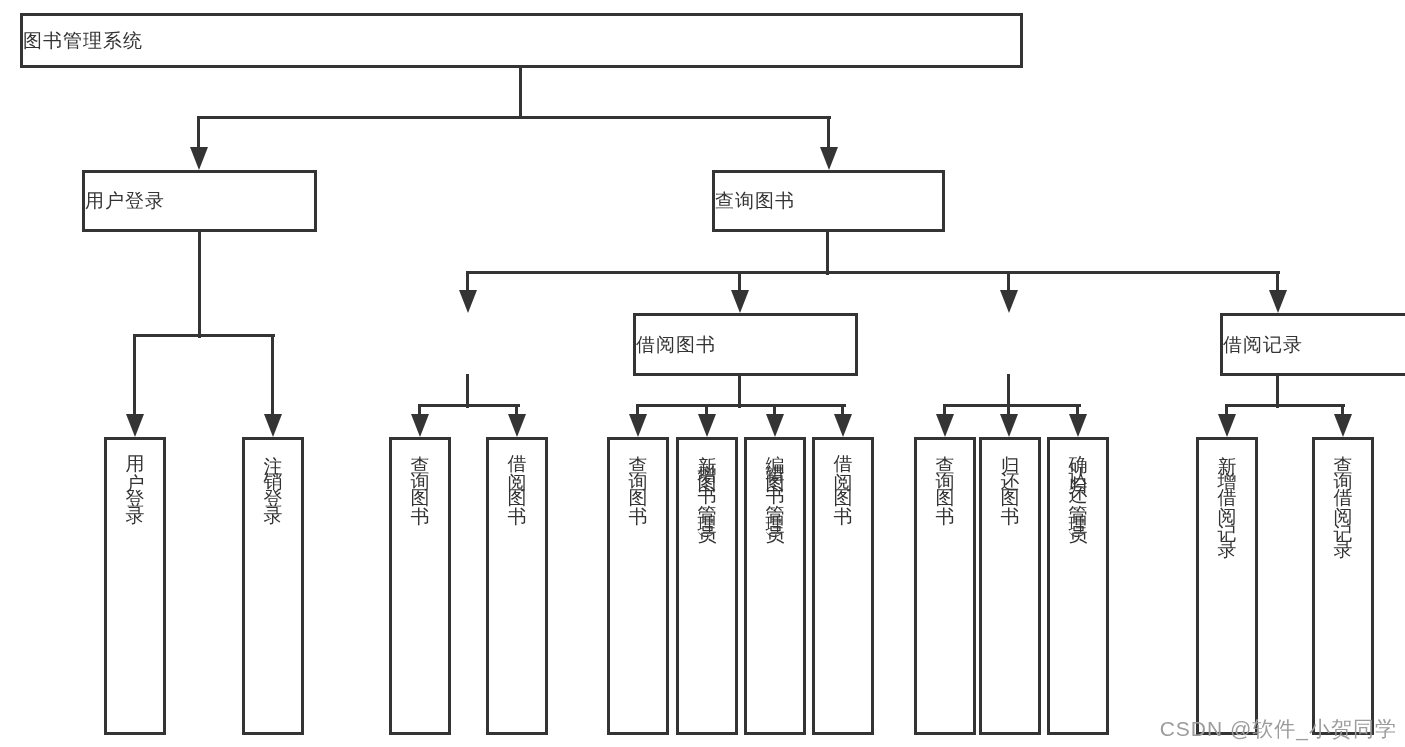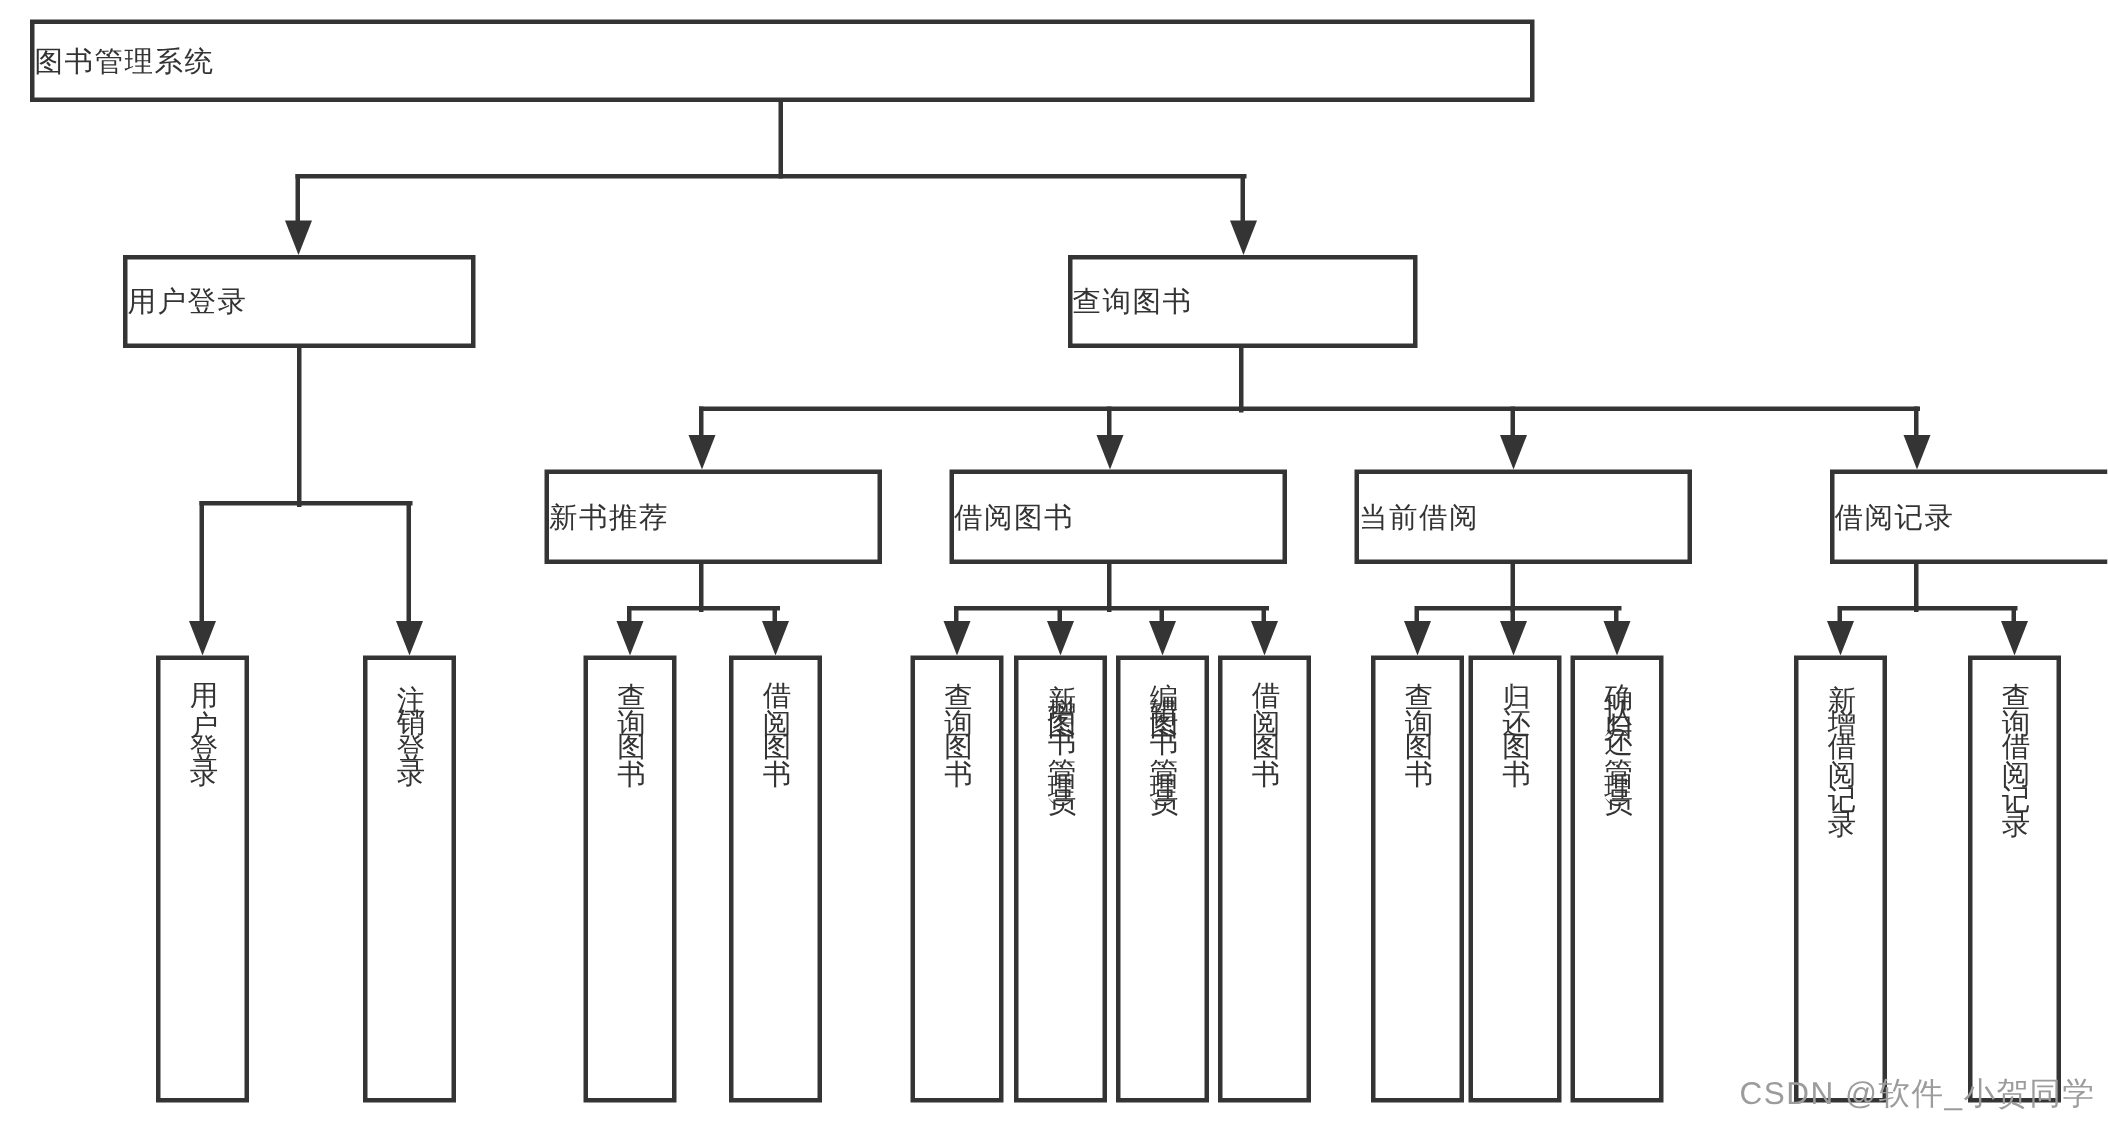--- a/index.html
+++ b/index.html
@@ -65,28 +65,22 @@
   <div class="hline" style="left:466px; top:271px; width:814px;"></div>
   <div class="vline" style="left:466px; top:271px; height:22px;"></div>
   <div class="arrow" style="left:459px; top:290px;"></div>
   <div class="vline" style="left:738px; top:271px; height:22px;"></div>
   <div class="arrow" style="left:731px; top:290px;"></div>
   <div class="vline" style="left:1007px; top:271px; height:22px;"></div>
   <div class="arrow" style="left:1000px; top:290px;"></div>
   <div class="vline" style="left:1276px; top:271px; height:22px;"></div>
   <div class="arrow" style="left:1269px; top:290px;"></div>
 
-  <div class="box" style="left:363px; top:313px; width:225px; height:63px;">
-    <span class="h-label">新书推荐</span>
-  </div>
   <div class="box" style="left:633px; top:313px; width:225px; height:63px;">
     <span class="h-label">借阅图书</span>
-  </div>
-  <div class="box" style="left:903px; top:313px; width:225px; height:63px;">
-    <span class="h-label">当前借阅</span>
   </div>
   <div class="box" style="left:1220px; top:313px; width:189px; height:63px;">
     <span class="h-label">借阅记录</span>
   </div>
 
   <div class="vline" style="left:466px; top:374px; height:34px;"></div>
   <div class="hline" style="left:419px; top:404px; width:101px;"></div>
   <div class="vline" style="left:418px; top:404px; height:12px;"></div>
   <div class="arrow" style="left:411px; top:414px;"></div>
   <div class="vline" style="left:515px; top:404px; height:12px;"></div>

